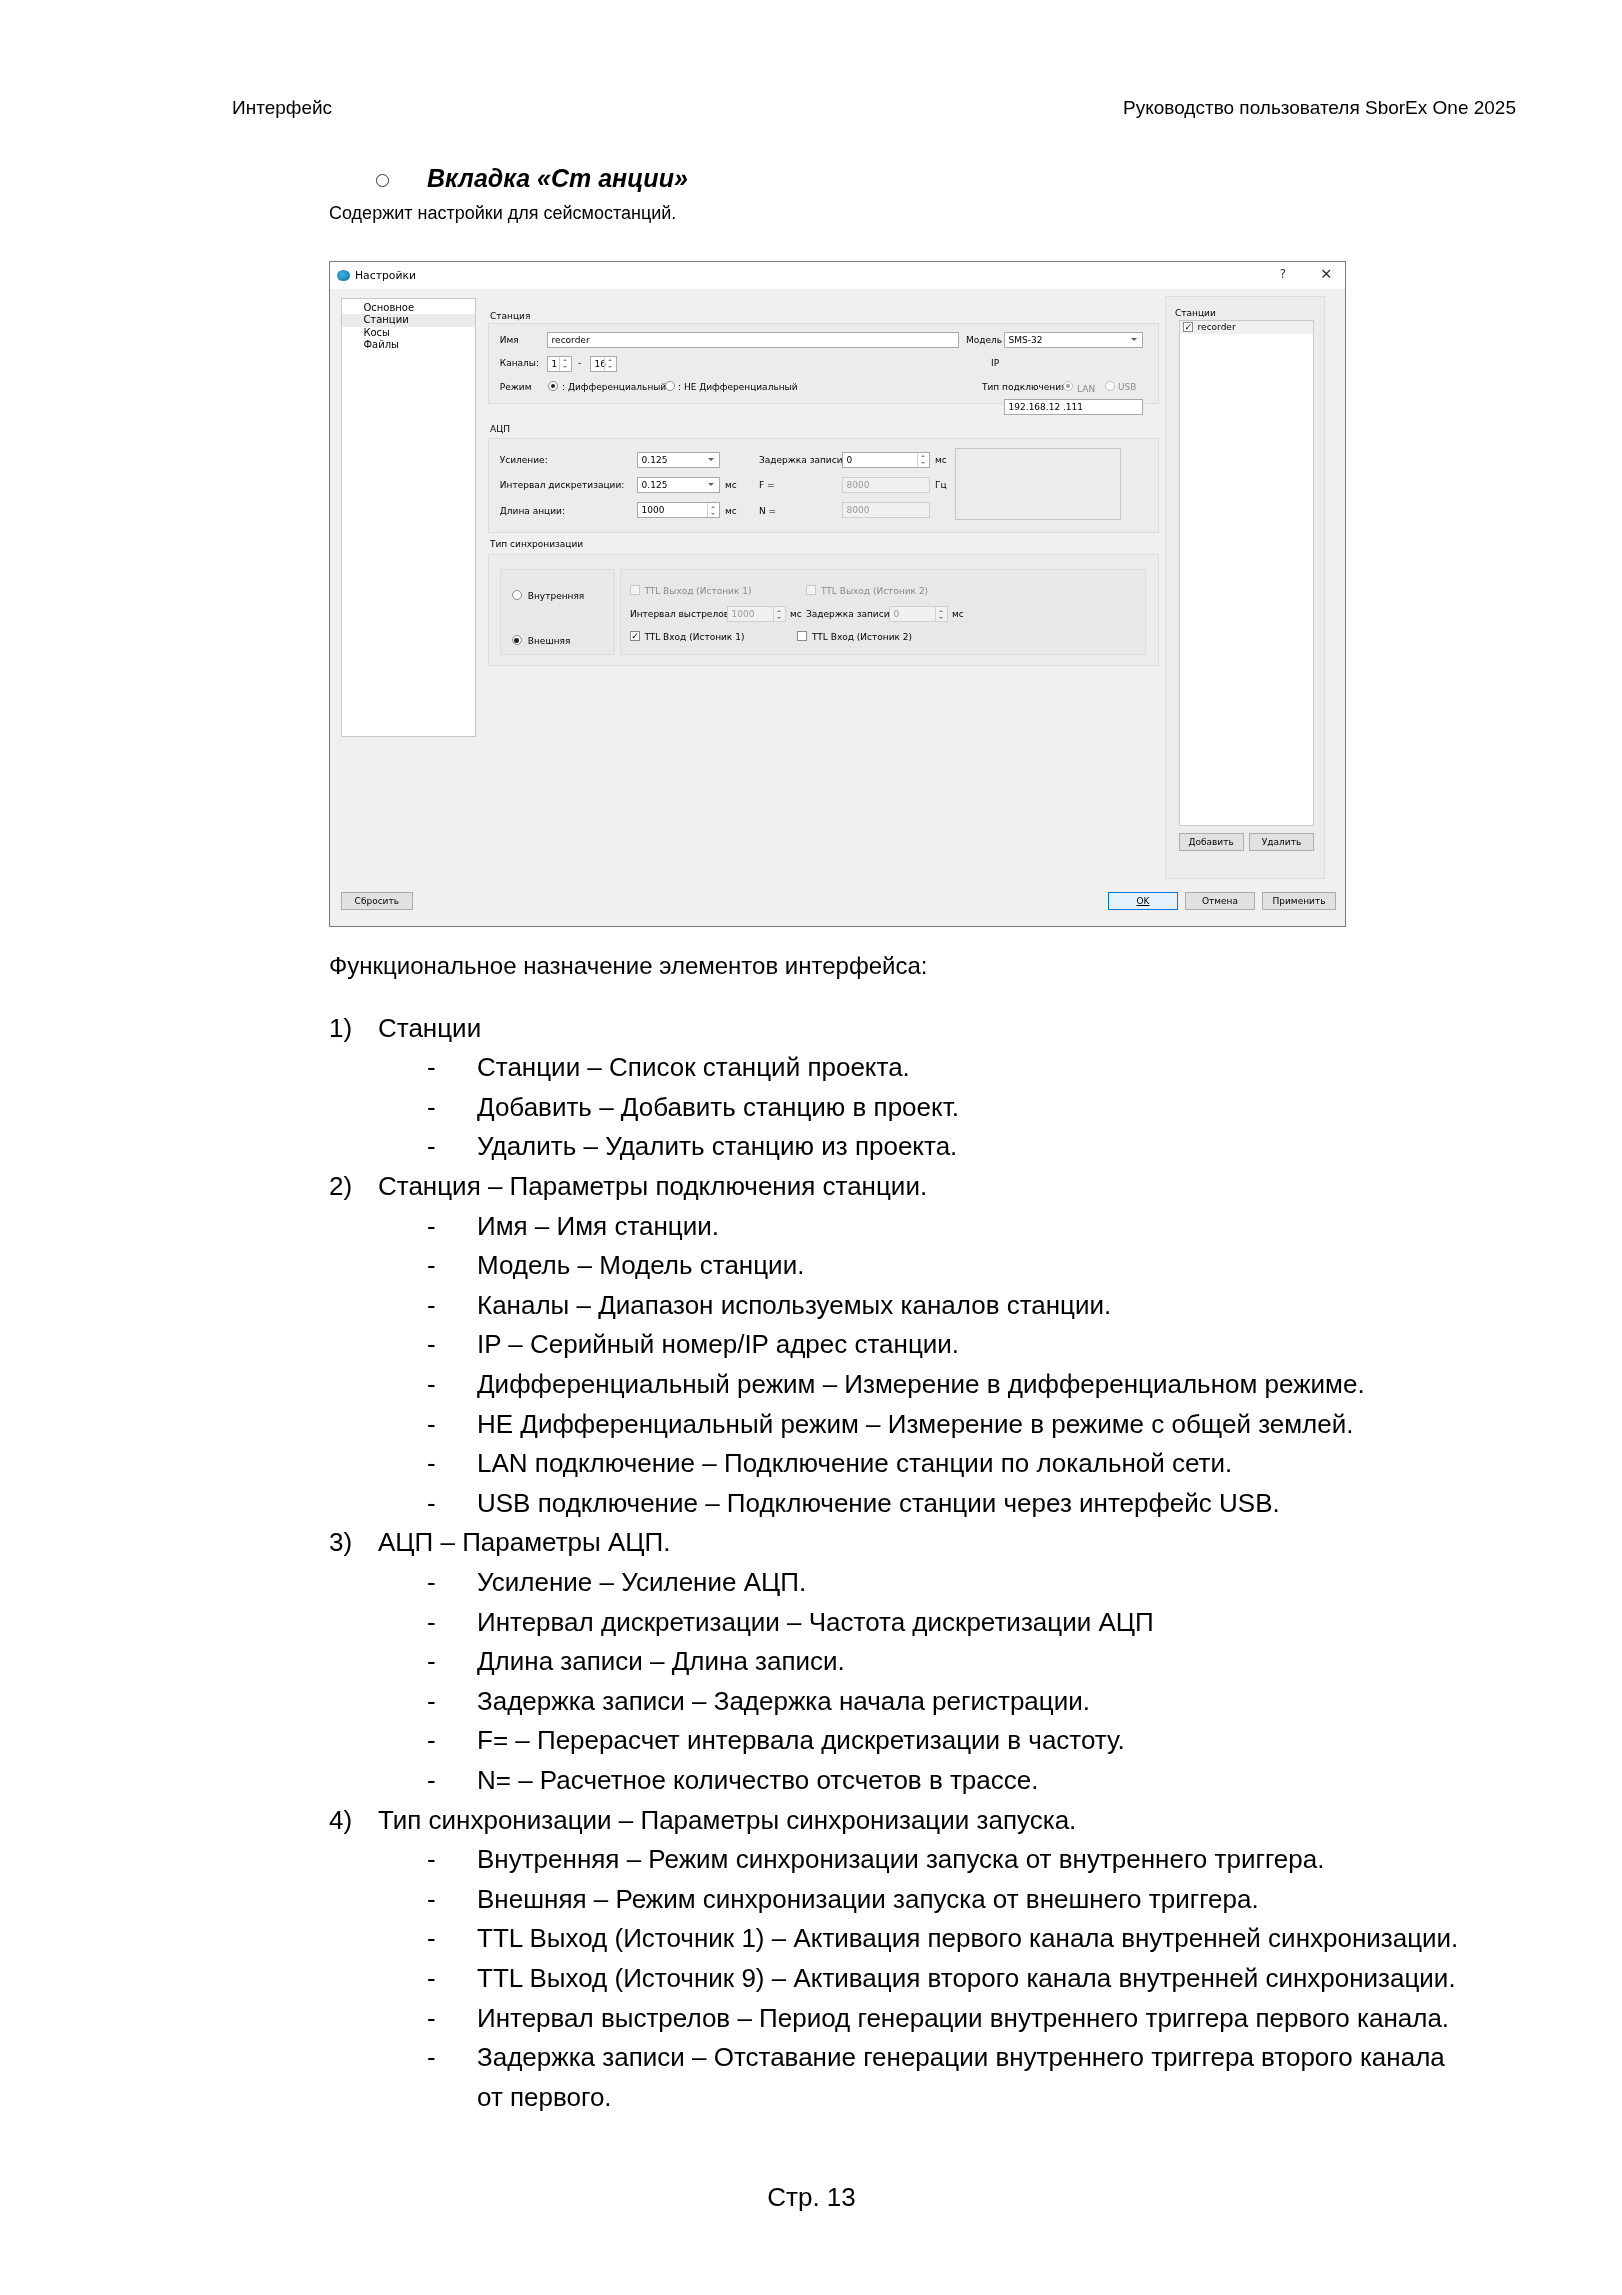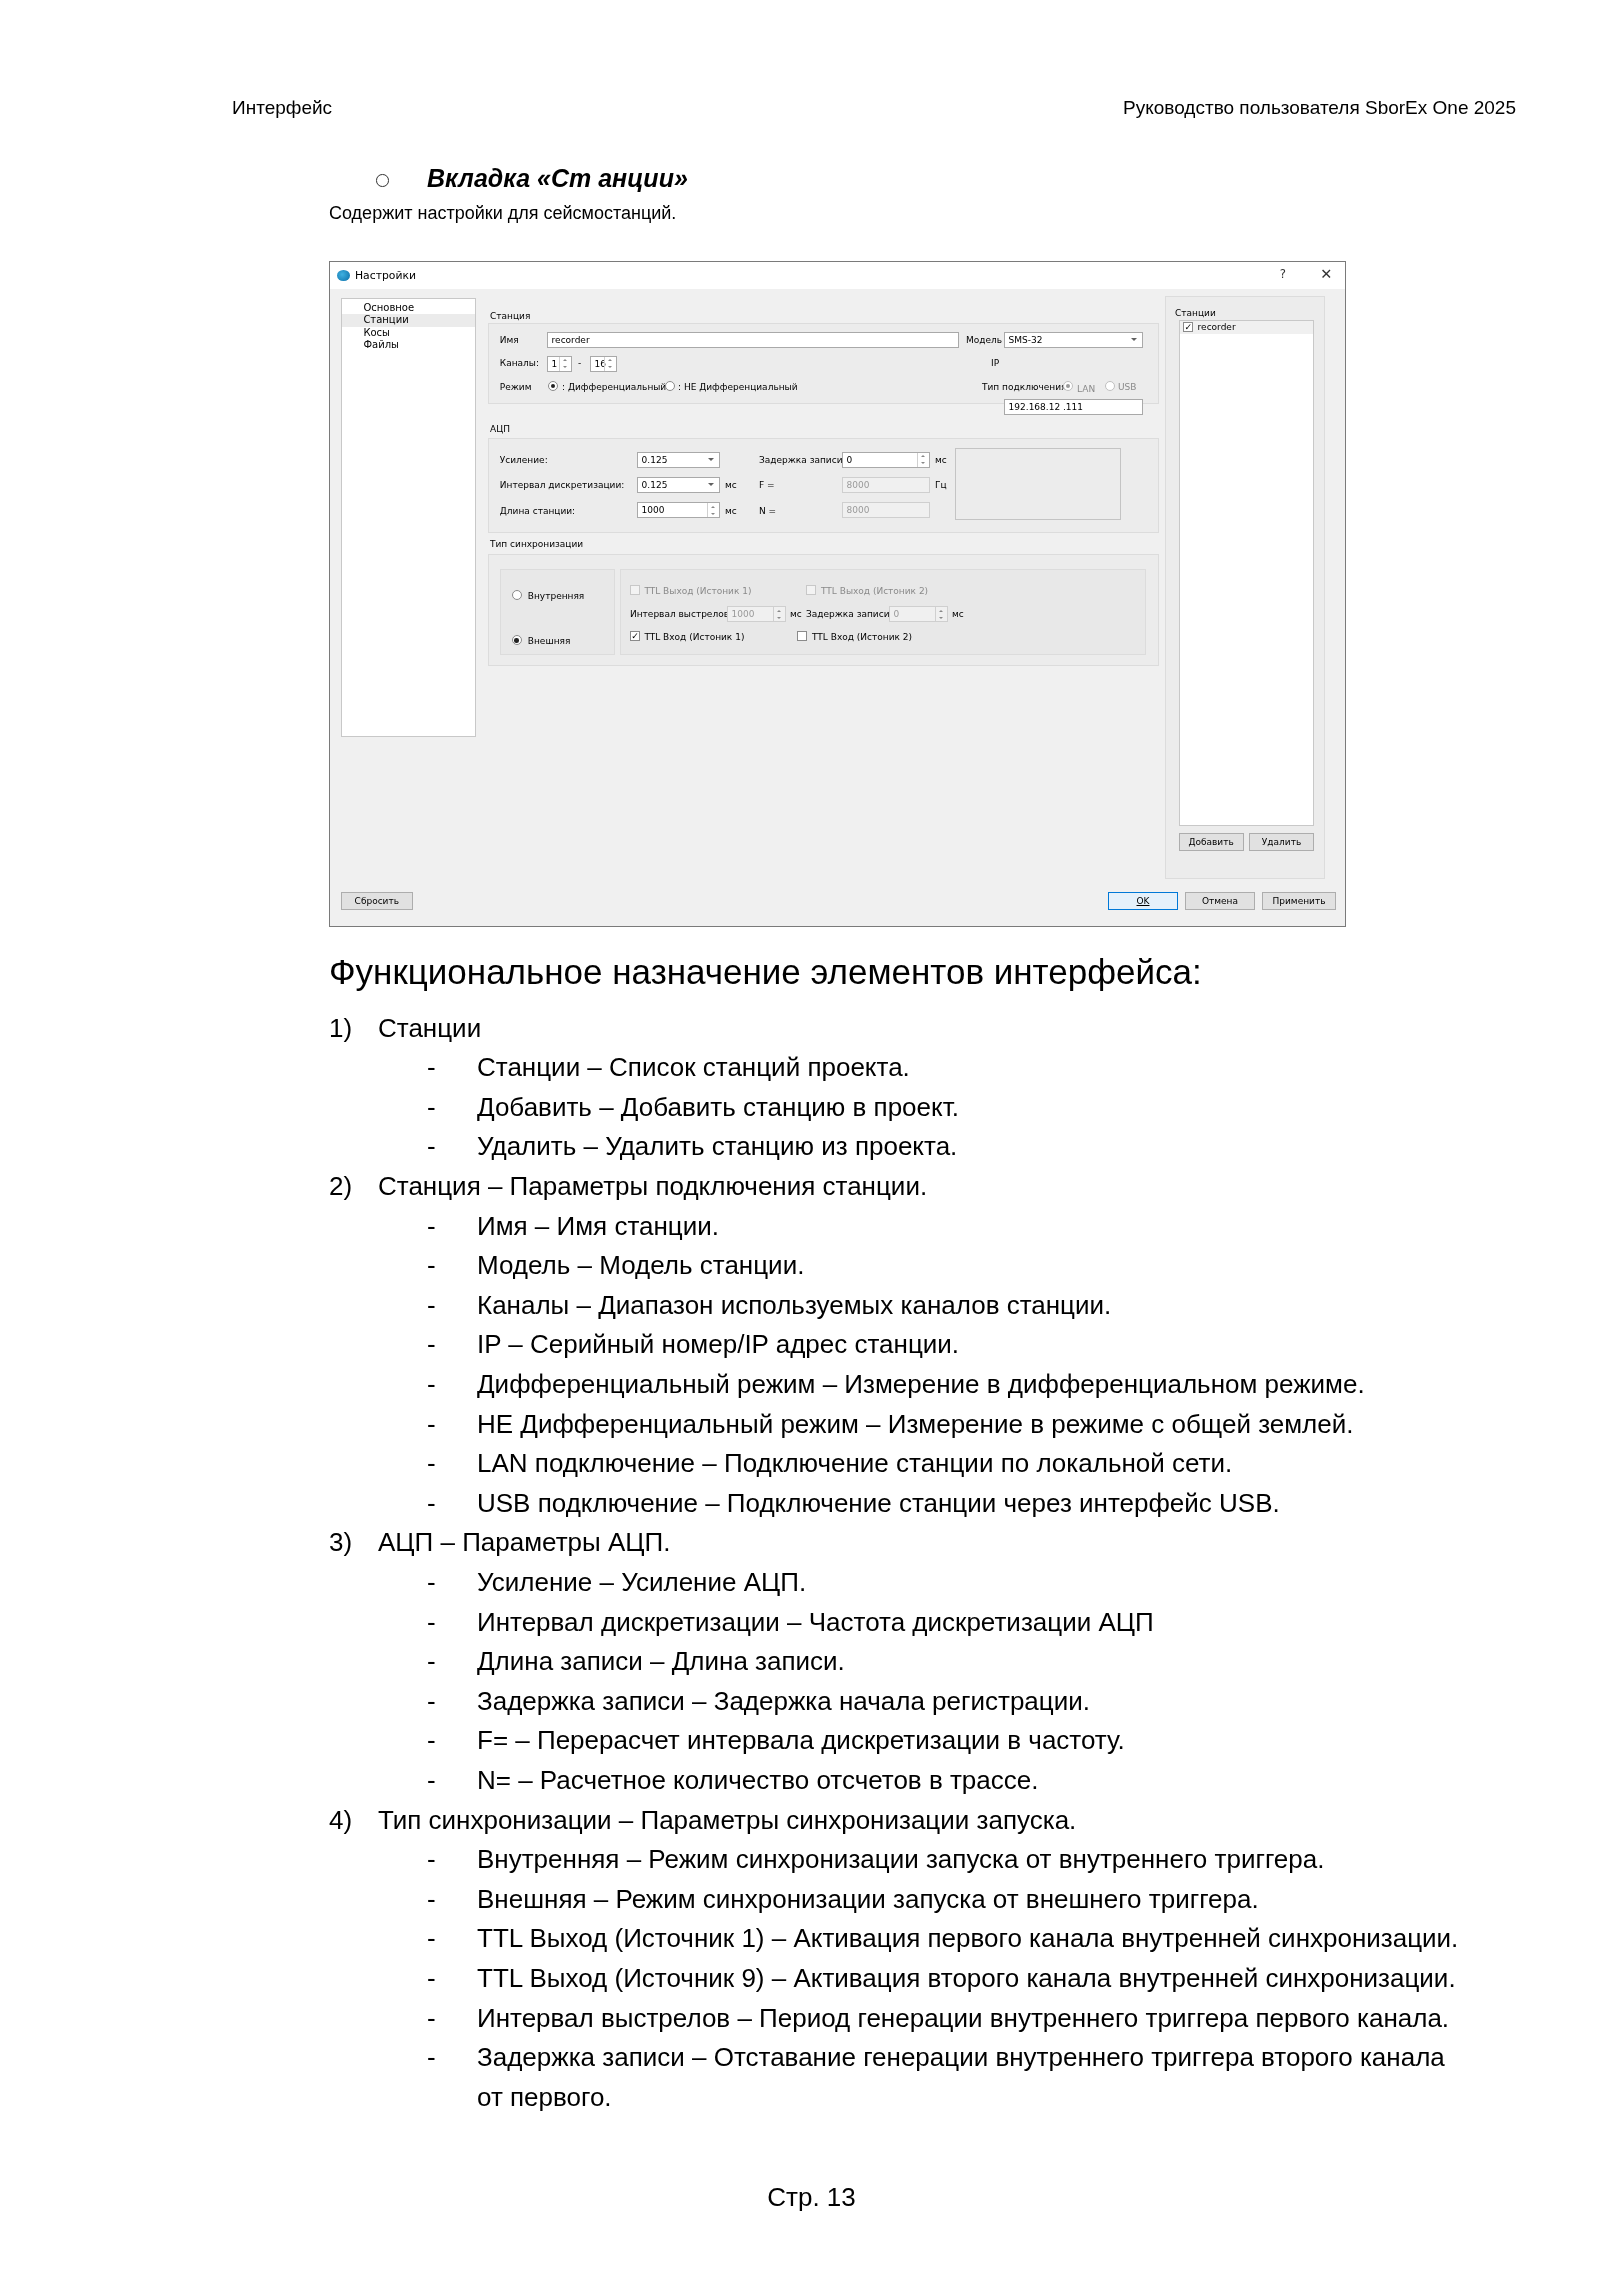--- a/index.html
+++ b/index.html
@@ -53,21 +53,21 @@
   .chk { position: absolute; width: 10px; height: 10px; border: 0.9px solid #8a8a8a; background: #fff; box-sizing: border-box;
          font-size: 9px; line-height: 8px; text-align: center; font-weight: bold; }
   .chk.dis { border-color: #c8c8c8; background: #f3f3f3; }
 
   .stations-list { position: absolute; background: #fff; border: 0.9px solid #c8c8c8; box-sizing: border-box; }
   .st-row { position: relative; height: 12.6px; background: #f0f0f0; }
   .st-row .chk { left: 3.6px; top: 0.9px; }
   .st-row .name { position: absolute; left: 18px; top: 0.9px; font-size: 9px; }
 
   
-  .doc { position: absolute; left: 329px; font-size: 35px; white-space: nowrap; }
+  .doc { position: absolute; left: 329px; font-size: 24px; white-space: nowrap; }
   .doc-num { position: absolute; left: 329px; font-size: 26px; }
   .doc-num-text { position: absolute; left: 378px; font-size: 26px; white-space: nowrap; }
   .dash { position: absolute; left: 427px; font-size: 26px; }
   .sub { position: absolute; left: 477px; font-size: 26px; white-space: nowrap; }
   .footer { position: absolute; left: 0; right: 0; top: 2182px; text-align: center; font-size: 26px; }
 </style>
 </head>
 <body>
 
 <div class="hdr hdr-left">Интерфейс</div>
@@ -136,21 +136,21 @@
     <div class="field combo" style="left:148px; top:12.6px; width:83px;">
       <span>0.125</span>
       <span class="arrow"></span>
     </div>
     <div class="lbl" style="left:10.8px; top:41px;">Интервал дискретизации:</div>
     <div class="field combo" style="left:148px; top:38px; width:83px;">
       <span>0.125</span>
       <span class="arrow"></span>
     </div>
     <div class="lbl" style="left:236px; top:41px;">мс</div>
-    <div class="lbl" style="left:10.8px; top:67px;">Длина станции:</div>
+    <div class="lbl" style="left:10.8px; top:67px;">Длина анции:</div>
     <div class="field spin" style="left:148px; top:63px; width:83px;">
       <span>1000</span>
       <span class="arrows"></span>
     </div>
     <div class="lbl" style="left:236px; top:67px;">мс</div>
 
     <div class="lbl" style="left:270px; top:16px;">Задержка записи:</div>
     <div class="field spin" style="left:353px; top:12.6px; width:88px;">
       <span>0</span>
       <span class="arrows"></span>

